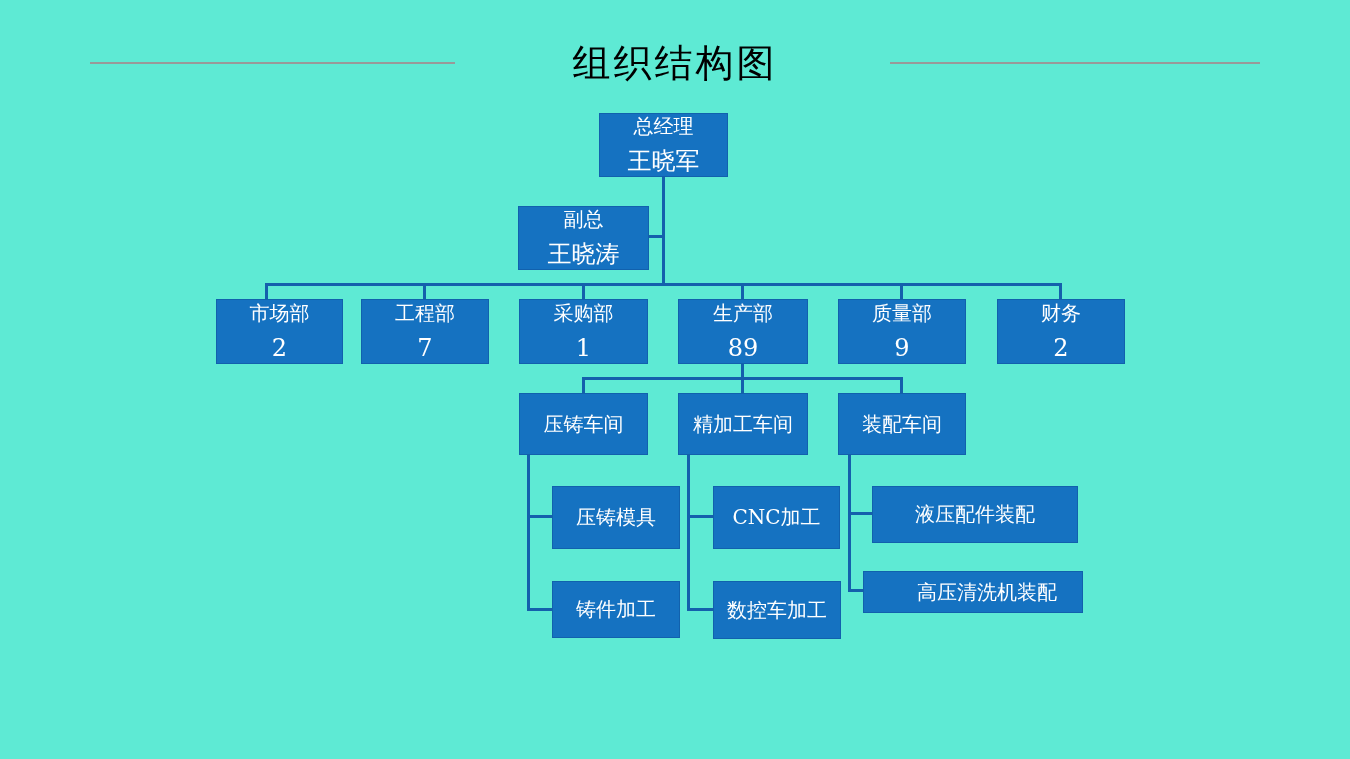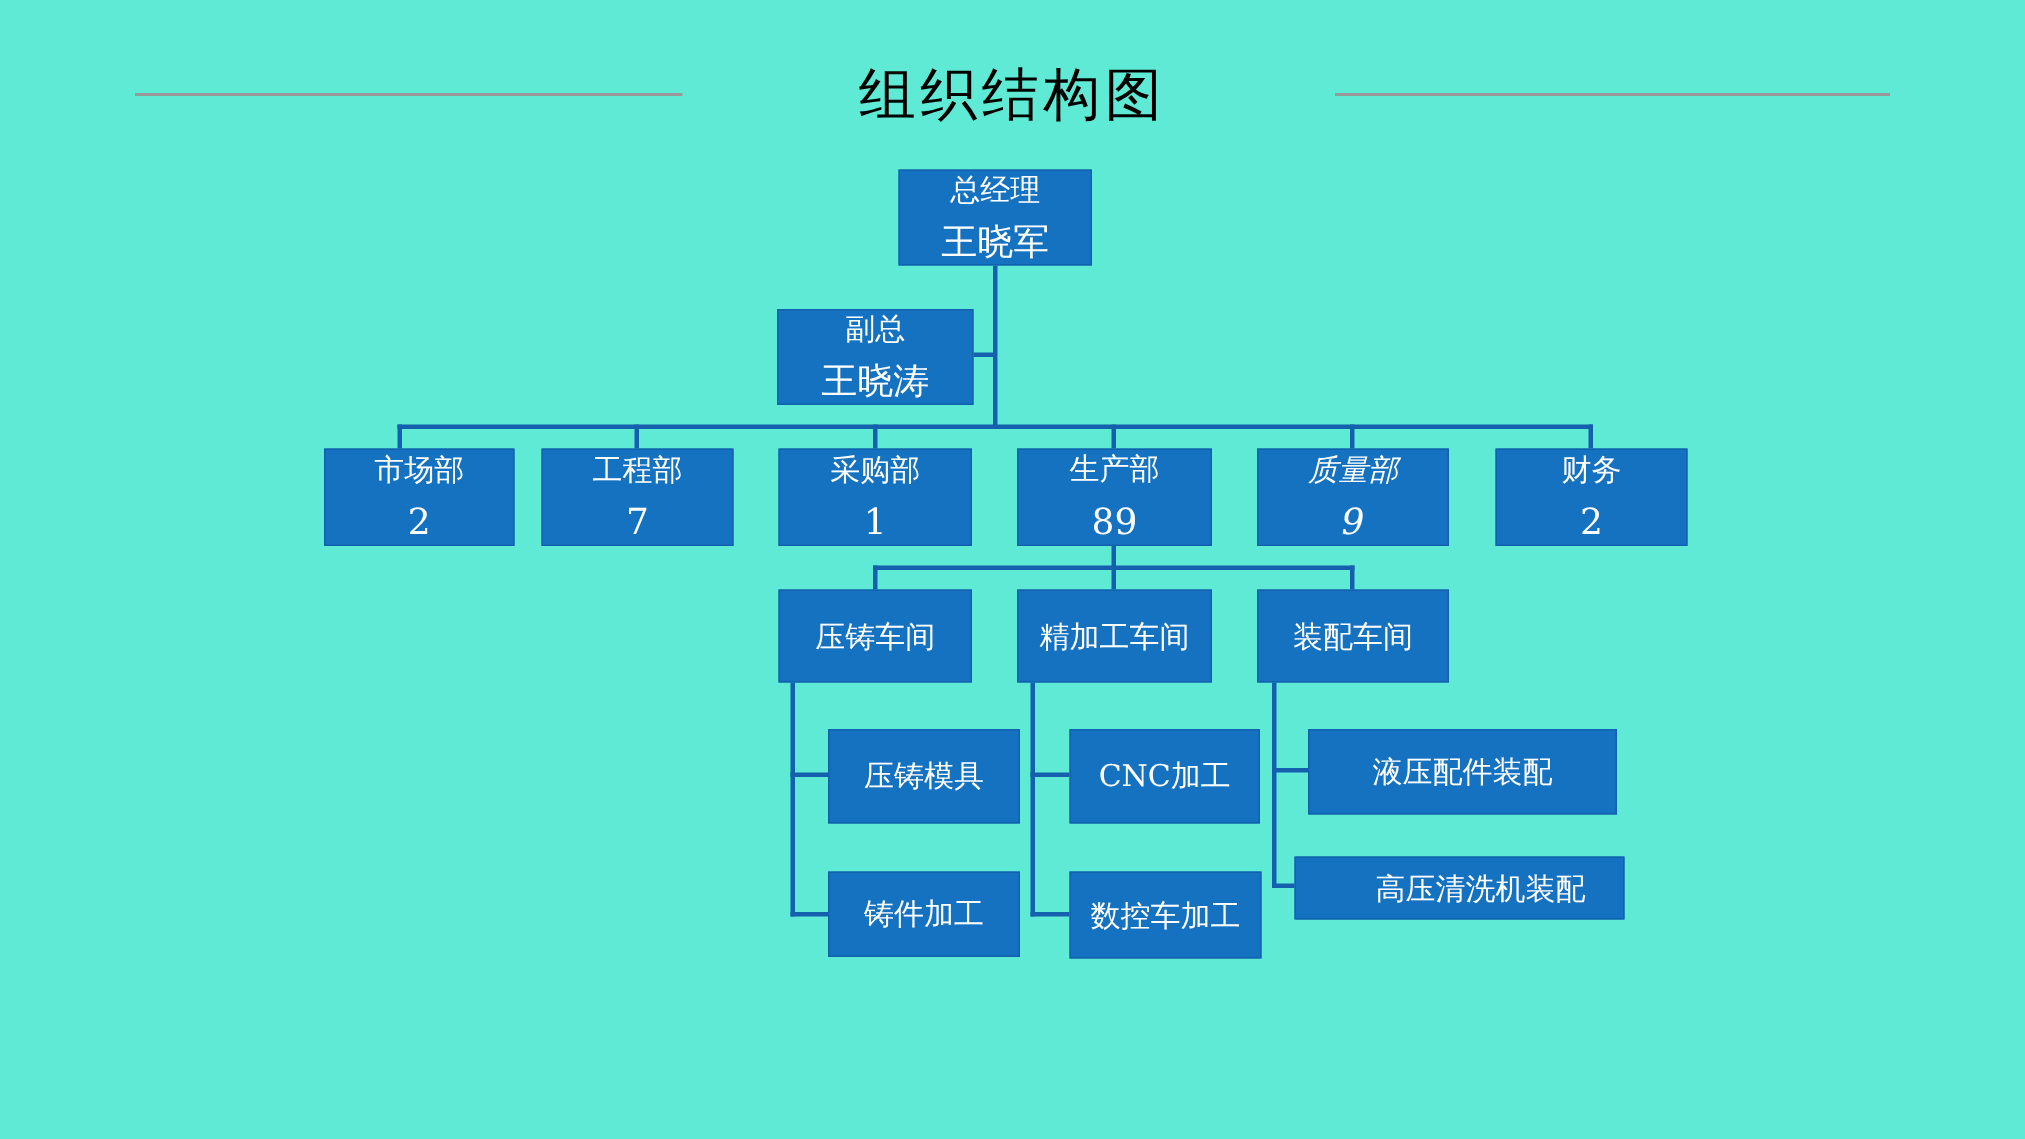--- a/index.html
+++ b/index.html
@@ -104,25 +104,25 @@
     <span class="line2">2</span>
   </div>
   <div class="box" style="left:361px;top:299px;width:128px;height:65px;">
     <span>工程部</span>
     <span class="line2">7</span>
   </div>
   <div class="box" style="left:519px;top:299px;width:129px;height:65px;">
     <span>采购部</span>
     <span class="line2">1</span>
   </div>
-  <div class="box" style="left:678px;top:299px;width:130px;height:65px;justify-content:space-between;">
+  <div class="box" style="left:678px;top:299px;width:130px;height:65px;">
     <span>生产部</span>
     <span class="line2">89</span>
   </div>
-  <div class="box" style="left:838px;top:299px;width:128px;height:65px;font-style:italic;">
+  <div class="box" style="left:838px;top:299px;width:128px;height:65px;">
     <span>质量部</span>
     <span class="line2">9</span>
   </div>
   <div class="box" style="left:997px;top:299px;width:128px;height:65px;">
     <span>财务</span>
     <span class="line2">2</span>
   </div>
 
   <div class="box" style="left:519px;top:393px;width:129px;height:62px;">
     <span>压铸车间</span>

